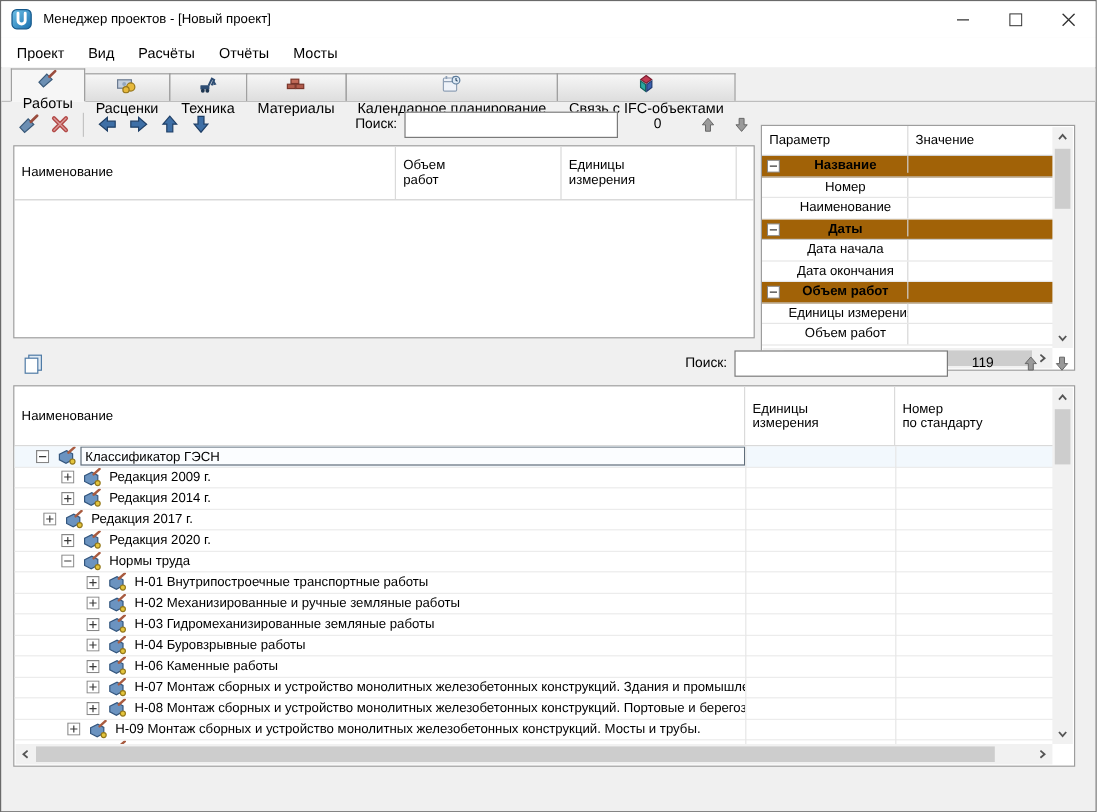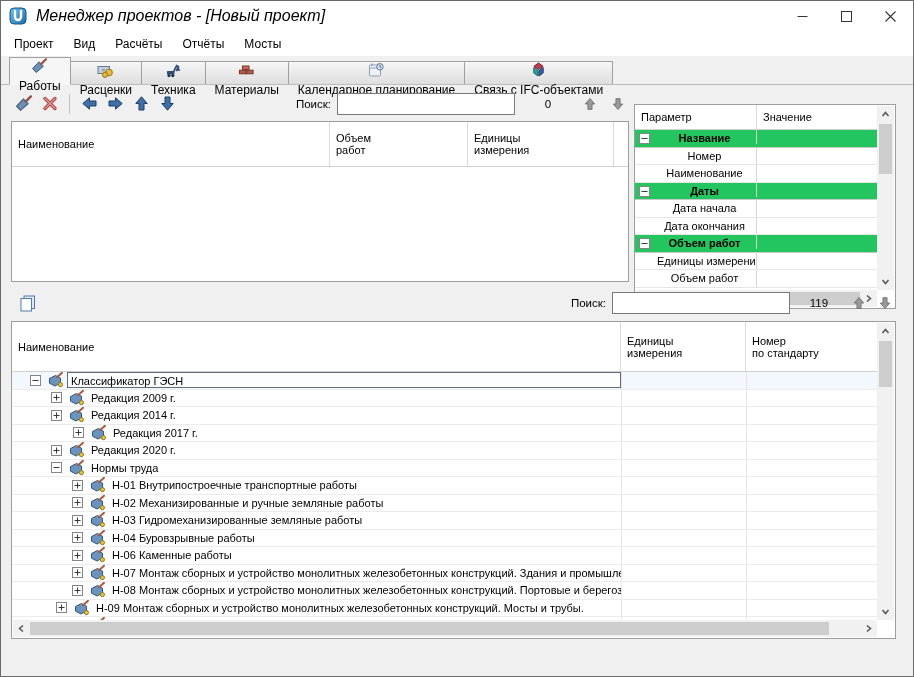--- a/index.html
+++ b/index.html
@@ -4,21 +4,21 @@
 <style>
   * { box-sizing: border-box; margin: 0; padding: 0; }
   html,body { width: 914px; height: 677px; }
   body { font-family: "Liberation Sans", sans-serif; font-size: 11px; color:#000; background:#fff; }
 
   .window { position:relative; width:914px; height:677px; border:1px solid #6a6a6a; background:#f0f0f0; overflow:hidden; }
 
   
   .titlebar { position:absolute; top:0; left:0; right:0; height:30px; background:#fff; display:flex; align-items:center; padding-left:8px; }
   .app-logo { width:18px; height:18px; flex:0 0 auto; }
-  .title-text { margin-left:9px; font-size:16px;font-style:italic; }
+  .title-text { margin-left:9px; font-size:11px; }
   .win-controls { position:absolute; right:1px; top:0; height:30px; display:flex; }
   .win-btn { width:44px; height:30px; display:flex; align-items:center; justify-content:center; }
 
   
   .menubar { position:absolute; top:30px; left:0; right:0; height:25px; background:#fff; display:flex; align-items:center; padding-left:3px; font-size:12px; }
   .menu-item { padding:4px 10px; cursor:default; }
 
   
   .tabstrip { position:absolute; top:56px; left:0; right:0; height:28px; display:flex; align-items:flex-end; padding-left:8px; border-bottom:1px solid #bdbdbd; background:#f0f0f0; }
   .tab { display:flex; align-items:center; gap:5px; height:23px; padding:0 9px; font-size:12px;
@@ -47,21 +47,21 @@
 
   
   #props { left:633px; top:103px; width:262px; height:205px;text-align:center; }
   #props .inner { position:absolute; left:0; top:0; right:17px; bottom:17px; overflow:hidden; }
   #props .tbl-header { height:25px; }
   #props .pcol1 { width:122px; }
   #props .pcol2 { flex:1; border-right:none; }
   .prop-row { display:flex; height:17.5px; align-items:stretch; border-bottom:1px solid #e6e6e6; }
   .prop-row .plabel { width:122px; padding:2px 4px 0 22px; border-right:1px solid #d6d6d6; position:relative; white-space:nowrap; overflow:hidden; }
   .prop-row .pvalue { flex:1; }
-  .prop-row.group { background:#22c55e; border-bottom:1px solid #c9c9c9;flex-direction:column; }
+  .prop-row.group { background:#a16207; border-bottom:1px solid #c9c9c9;flex-direction:column; }
   .prop-row.group .plabel { font-weight:bold; border-right:1px solid #d0d0d0; }
   .prop-exp { position:absolute; left:4px; top:3px; }
 
   
   .sb { background:#f1f1f1; position:absolute; }
   .sb-v { width:17px; top:1px; right:1px; }
   .sb-h { height:17px; left:1px; bottom:1px; }
   .sb-btn { width:17px; height:17px; display:flex; align-items:center; justify-content:center; position:absolute; }
   .sb-thumb { position:absolute; background:#cdcdcd; }
   .sb-v .sb-thumb { left:2px; width:13px; }
@@ -452,21 +452,21 @@
                 <svg width="17" height="16" viewBox="0 0 17 16">
                   <path d="M2.5 6.5 L8.5 3.5 L13.5 6.2 V11 L8 14 L2.5 11.2 Z" fill="#6b93c0" stroke="#33567e"></path>
                   <path d="M10 5.3 L15 0.8" stroke="#a85b40" stroke-width="2" stroke-linecap="round"></path>
                   <circle cx="13.4" cy="12.6" r="2.1" fill="#e3c43c" stroke="#93781b"></circle>
                 </svg>
               </span>
               <span class="tree-label">Редакция 2014 г.</span>
             </div>
           </div>
           <div class="tree-row">
-            <div class="row-main" style="padding-left: 61px;">
+            <div class="row-main" style="padding-left: 24px;">
               <span class="tree-exp">
                 <svg width="11" height="11" viewBox="0 0 11 11">
                   <rect x="0.5" y="0.5" width="10" height="10" fill="#fff" stroke="#868686"></rect>
                   <line x1="2.5" y1="5.5" x2="8.5" y2="5.5" stroke="#3a3a3a"></line>
                   <line x1="5.5" y1="2.5" x2="5.5" y2="8.5" stroke="#3a3a3a"></line>
                 </svg>
               </span>
               <span class="tree-ico">
                 <svg width="17" height="16" viewBox="0 0 17 16">
                   <path d="M2.5 6.5 L8.5 3.5 L13.5 6.2 V11 L8 14 L2.5 11.2 Z" fill="#6b93c0" stroke="#33567e"></path>

